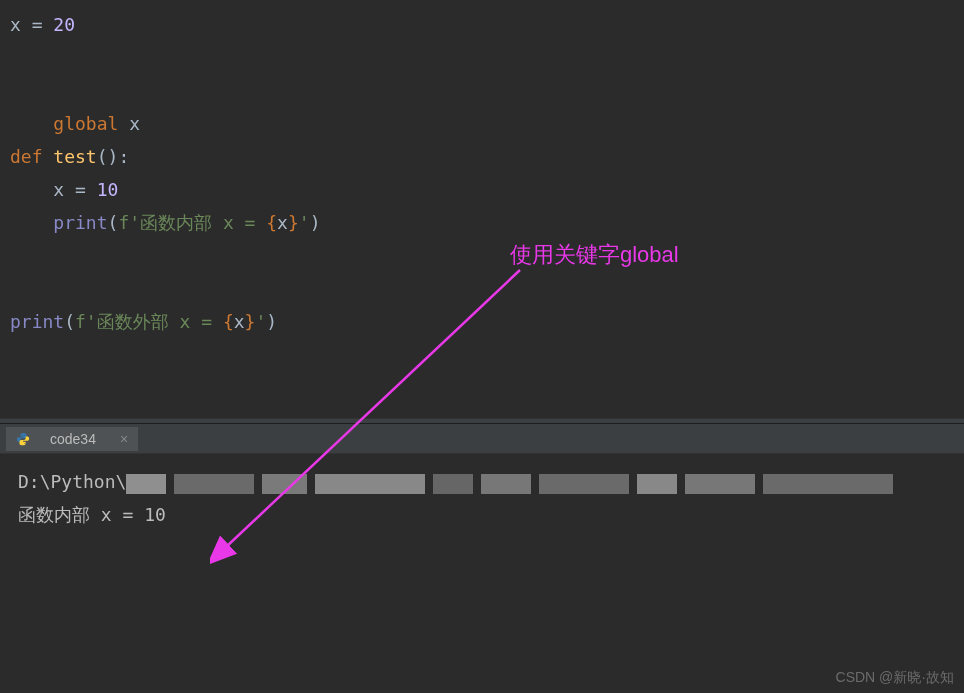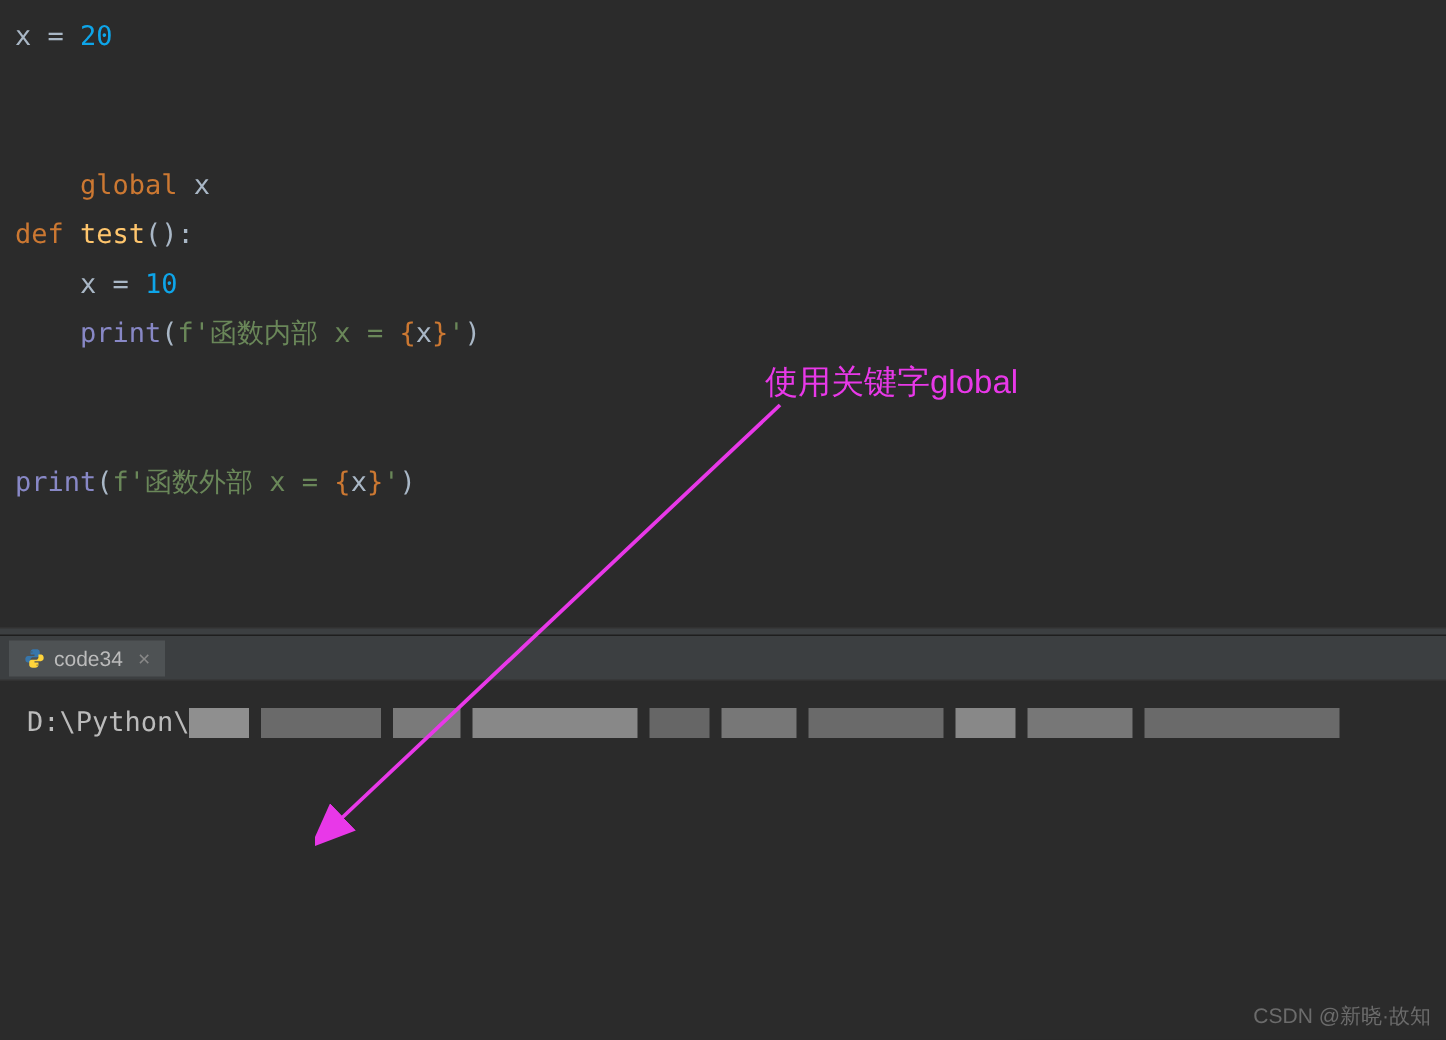--- a/index.html
+++ b/index.html
@@ -28,21 +28,21 @@
       white-space: pre;
       color: #a9b7c6;
     }
     .kw-def { color: #cc7832; }
     .kw-global { color: #cc7832; }
     .func-name { color: #ffc66d; }
     .builtin { color: #8888c6; }
     .string { color: #6a8759; }
     .brace { color: #cc7832; }
     .var { color: #a9b7c6; }
-    .number { color: #0ea5e9; }
+    .number { color: #c4b5fd; }
     .paren { color: #a9b7c6; }
     
     .annotation {
       position: absolute;
       left: 510px;
       top: 240px;
       color: #e838e8;
       font-size: 22px;
       font-family: 'Microsoft YaHei', sans-serif;
       font-weight: 500;
@@ -73,21 +73,21 @@
       border-bottom: 1px solid #323232;
     }
     .tab {
       display: flex;
       align-items: center;
       padding: 4px 10px;
       background: #4e5254;
       color: #bbbbbb;
       font-size: 14px;
       font-family: 'Segoe UI', sans-serif;
-      gap: 6px;
+      gap: 20px;
     }
     .tab-icon {
       width: 14px;
       height: 14px;
     }
     .tab-close {
       color: #888;
       font-size: 14px;
       margin-left: 4px;
       cursor: pointer;
@@ -161,16 +161,17 @@
       <path fill="#3776ab" d="M7.5 1C5 1 5 3 5 3v2h3v1H3S1 6 1 8.5 3 11 3 11h2V9s0-2 2-2h3s2 0 2-2V3s0-2-2.5-2zM6 2.5a.5.5 0 110 1 .5.5 0 010-1z"></path>
       <path fill="#ffd43b" d="M8.5 15C11 15 11 13 11 13v-2H8v-1h5s2 0 2-2.5S13 5 13 5h-2v2s0 2-2 2H6s-2 0-2 2v2s0 2 2.5 2zm1.5-1.5a.5.5 0 110-1 .5.5 0 010 1z"></path>
     </svg>
     <span>code34</span>
     <span class="tab-close">×</span>
   </div>
 </div>
 
 <div class="terminal-area">
   <div class="terminal-line"><span>D:\Python\</span><span class="redacted-path"><span class="redacted-block" style="width:40px;background:#8f8f8f;"></span><span class="redacted-block" style="width:80px;background:#6a6a6a;"></span><span class="redacted-block" style="width:45px;background:#7a7a7a;"></span><span class="redacted-block" style="width:110px;background:#888;"></span><span class="redacted-block" style="width:40px;background:#666;"></span><span class="redacted-block" style="width:50px;background:#777;"></span><span class="redacted-block" style="width:90px;background:#6a6a6a;"></span><span class="redacted-block" style="width:40px;background:#888;"></span><span class="redacted-block" style="width:70px;background:#777;"></span><span class="redacted-block" style="width:130px;background:#6a6a6a;"></span></span></div>
+  <div class="terminal-line">函数内部 x = 10</div>
   <div class="terminal-line"> </div>
 </div>
 
 <div class="watermark">CSDN @新晓·故知</div>
 
 </body></html>

